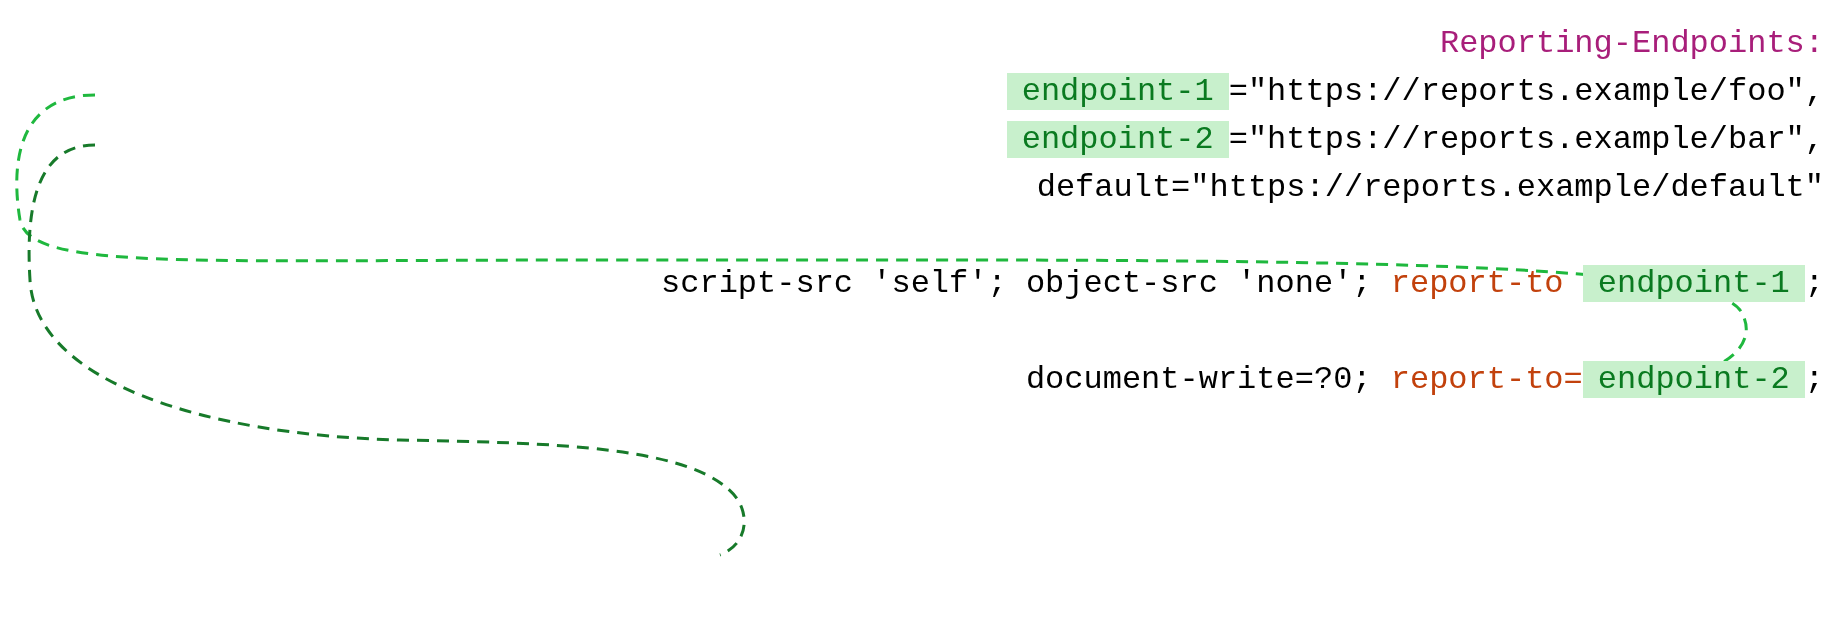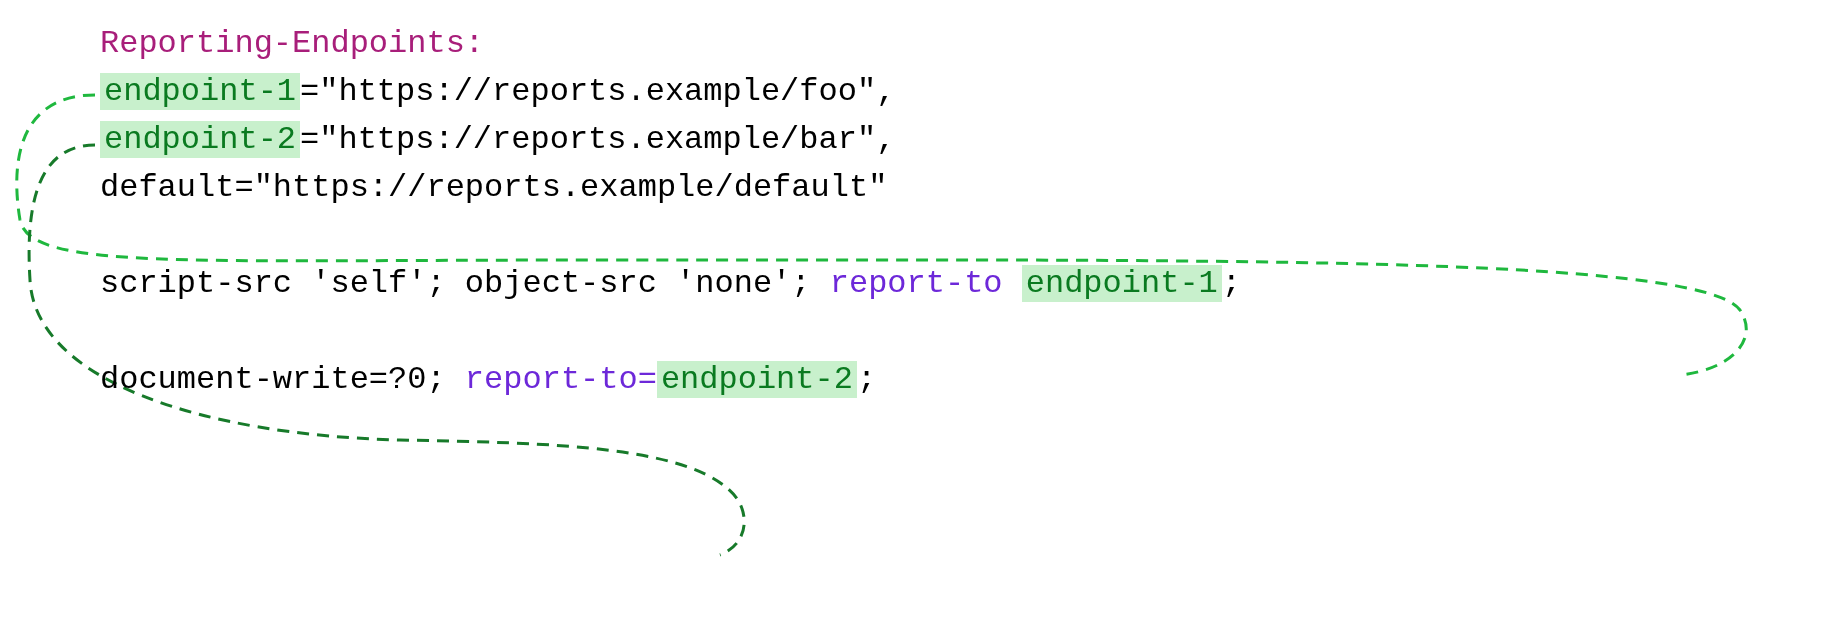--- a/index.html
+++ b/index.html
@@ -12,37 +12,38 @@
       font-size: 32px;
       line-height: 1.5;
       padding: 20px 20px 20px 100px;
       background: white;
       position: relative;
       width: 1844px;
       height: 624px;
     }
     .code-block {
       margin-bottom: 48px;
+      text-align: right;
     }
     .header-name {
       color: #a81e7a;
     }
     .endpoint-highlight {
       background-color: #c8f0cc;
       color: #0a7a20;
-      padding: 0 4px;
+      padding: 0 15px;
     }
     .endpoint-default {
       color: #000000;
     }
     .url-string {
       color: #000;
     }
     .directive-keyword {
-      color: #6d28d9;
+      color: #c2410c;
     }
     svg.arrows {
       position: absolute;
       top: 0;
       left: 0;
       width: 1844px;
       height: 624px;
       pointer-events: none;
       z-index: 0;
     }

